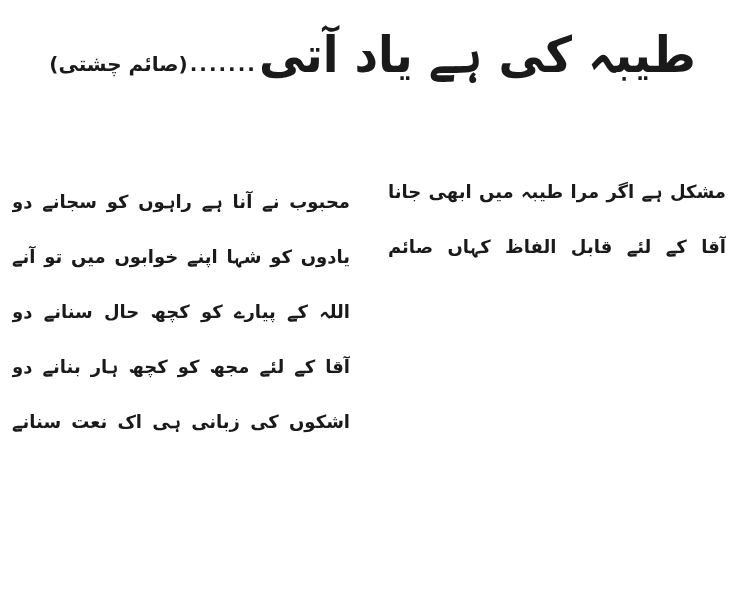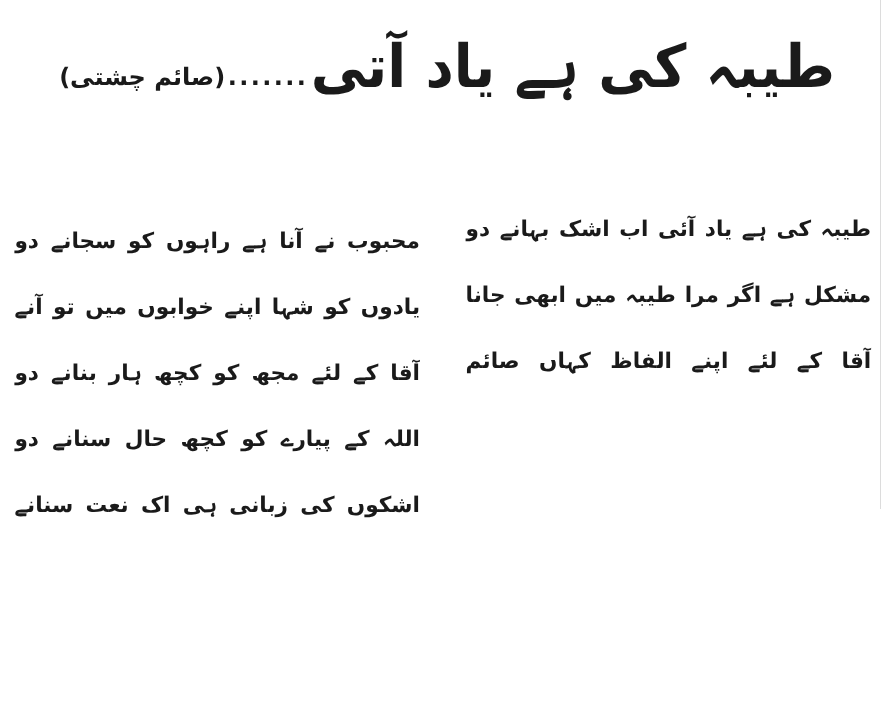--- a/index.html
+++ b/index.html
@@ -80,27 +80,26 @@
 
   <div class="poem-header">
     <span class="poem-title">طیبہ کی ہے یاد آتی</span>
       <span class="title-dots">.......</span>
       <span class="poet-attribution">(صائم چشتی)</span>
   </div>
 
   <div class="poem-body">
 
     <div class="hemistich-column column-right">
-      <div class="verse-line">طیبہ کی ہے یاد آئی اب اشک بہانے دو</div>
       <div class="verse-line">مشکل ہے اگر مرا طیبہ میں ابھی جانا</div>
-      <div class="verse-line">آقا کے لئے اپنے الفاظ کہاں صائم</div>
+      <div class="verse-line">آقا کے لئے قابل الفاظ کہاں صائم</div>
     </div>
 
     <div class="hemistich-column column-left">
       <div class="verse-line">محبوب نے آنا ہے راہوں کو سجانے دو</div>
       <div class="verse-line">یادوں کو شہا اپنے خوابوں میں تو آنے دو</div>
+      <div class="verse-line">اللہ کے پیارے کو کچھ حال سنانے دو</div>
       <div class="verse-line">آقا کے لئے مجھ کو کچھ ہار بنانے دو</div>
-      <div class="verse-line">اللہ کے پیارے کو کچھ حال سنانے دو</div>
       <div class="verse-line">اشکوں کی زبانی ہی اک نعت سنانے دو</div>
     </div>
 
   </div>
 </div>
 
 </body></html>

